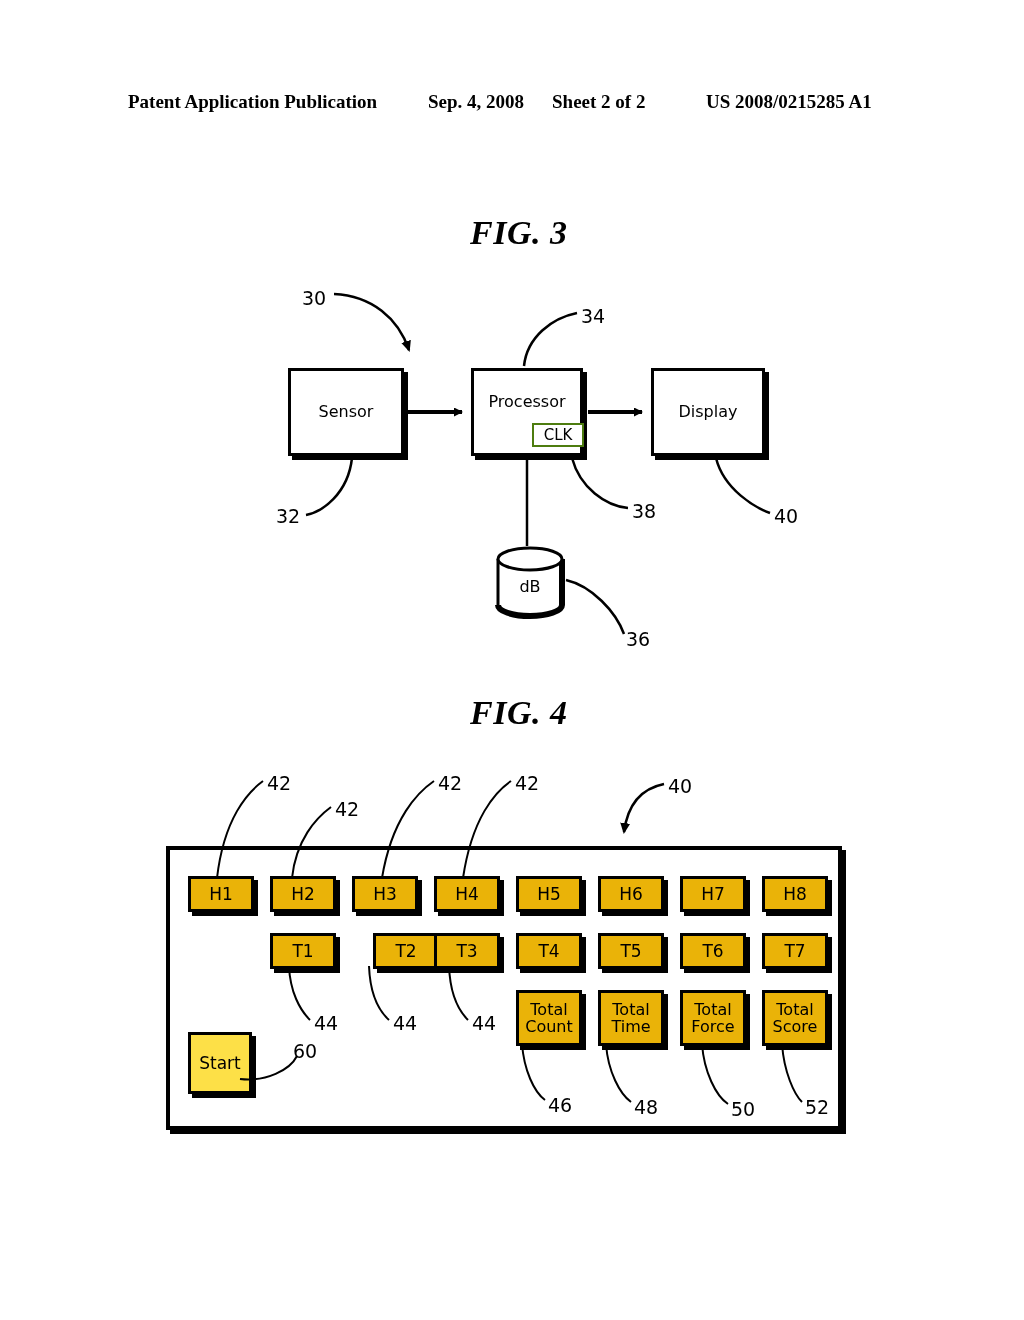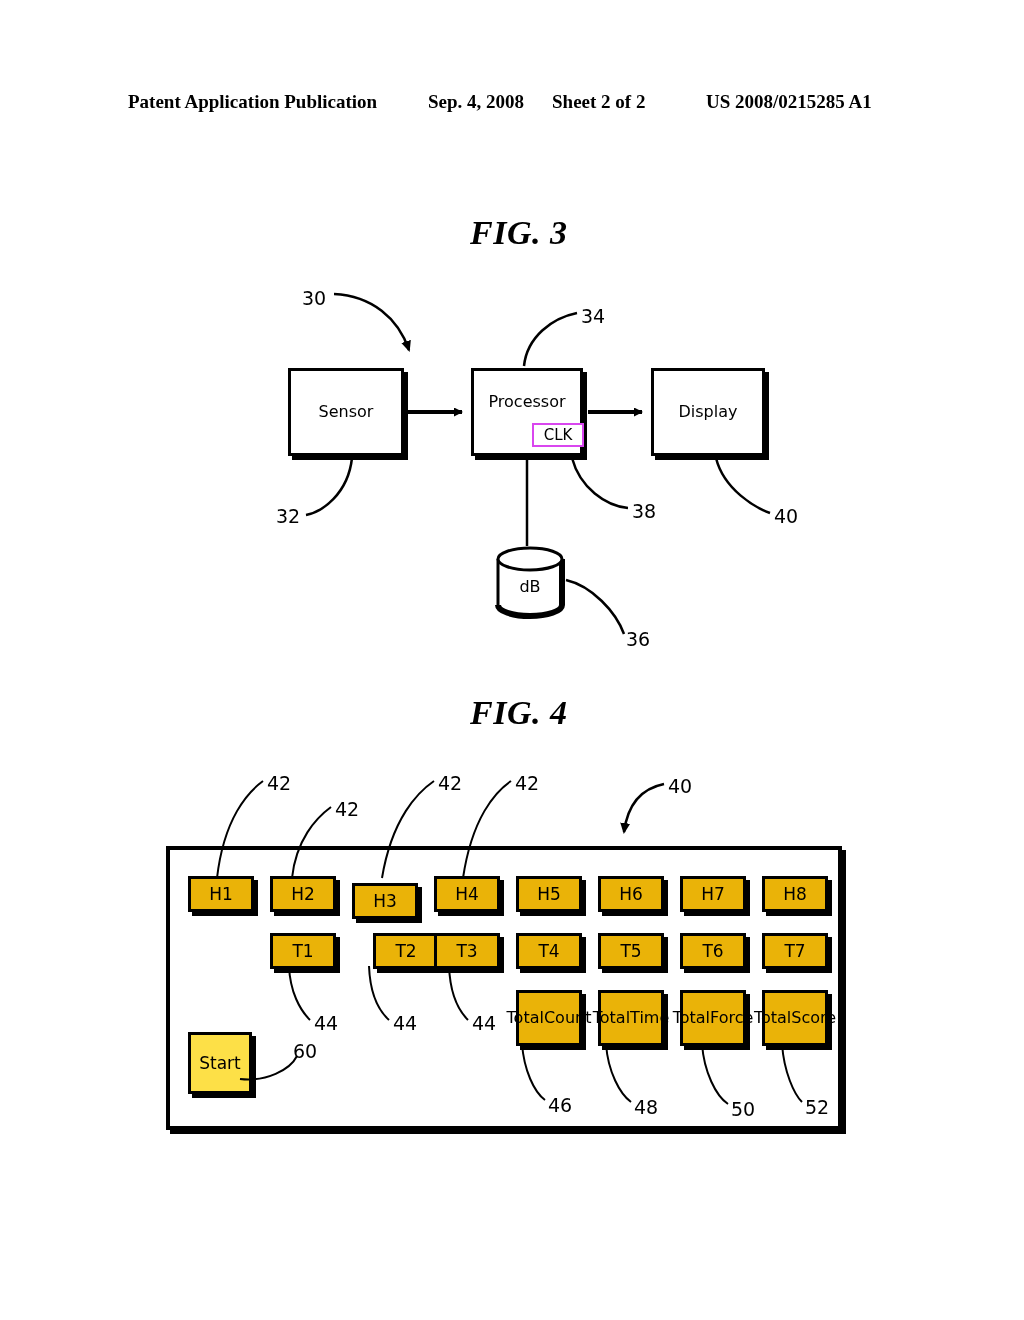--- a/index.html
+++ b/index.html
@@ -75,21 +75,21 @@
     position: absolute;
     top: 22px; left: 0; right: 0;
     text-align: center;
   }
   #box-clk {
     position: absolute;
     right: -4px;
     bottom: 6px;
     width: 52px;
     height: 24px;
-    border: 2px solid #d946ef;
+    border: 2px solid #4d7c0f;
     background: #fff;
     box-sizing: border-box;
     display: flex;
     align-items: center;
     justify-content: center;
     font-size: 15px;
     box-shadow: none;
   }
 
   #db-cylinder {
@@ -131,21 +131,21 @@
     box-sizing: border-box;
     box-shadow: 4px 4px 0 0 #000;
     display: flex;
     align-items: center;
     justify-content: center;
     font-size: 17px;
   }
   .key.total {
     height: 56px;
     line-height: 1.08;
-    flex-direction: row;
+    flex-direction: column;
     font-size: 16px;
   }
   #key-start {
     position: absolute;
     width: 64px;
     height: 62px;
     border: 3px solid #000;
     background: #fde047;
     box-sizing: border-box;
     box-shadow: 4px 4px 0 0 #000;
@@ -224,21 +224,21 @@
   <div class="fig-title" id="fig4-title">FIG. 4</div>
 
   <div id="panel">
 
     <div class="key" style="left:18px;  top:26px;">
         <span>H1</span>
       </div>
     <div class="key" style="left:100px; top:26px;">
         <span>H2</span>
       </div>
-    <div class="key" style="left:182px; top:26px;margin-top:7px;">
+    <div class="key" style="left:182px; top:26px;">
         <span>H3</span>
       </div>
     <div class="key" style="left:264px; top:26px;">
         <span>H4</span>
       </div>
     <div class="key" style="left:346px; top:26px;">
         <span>H5</span>
       </div>
     <div class="key" style="left:428px; top:26px;">
         <span>H6</span>

